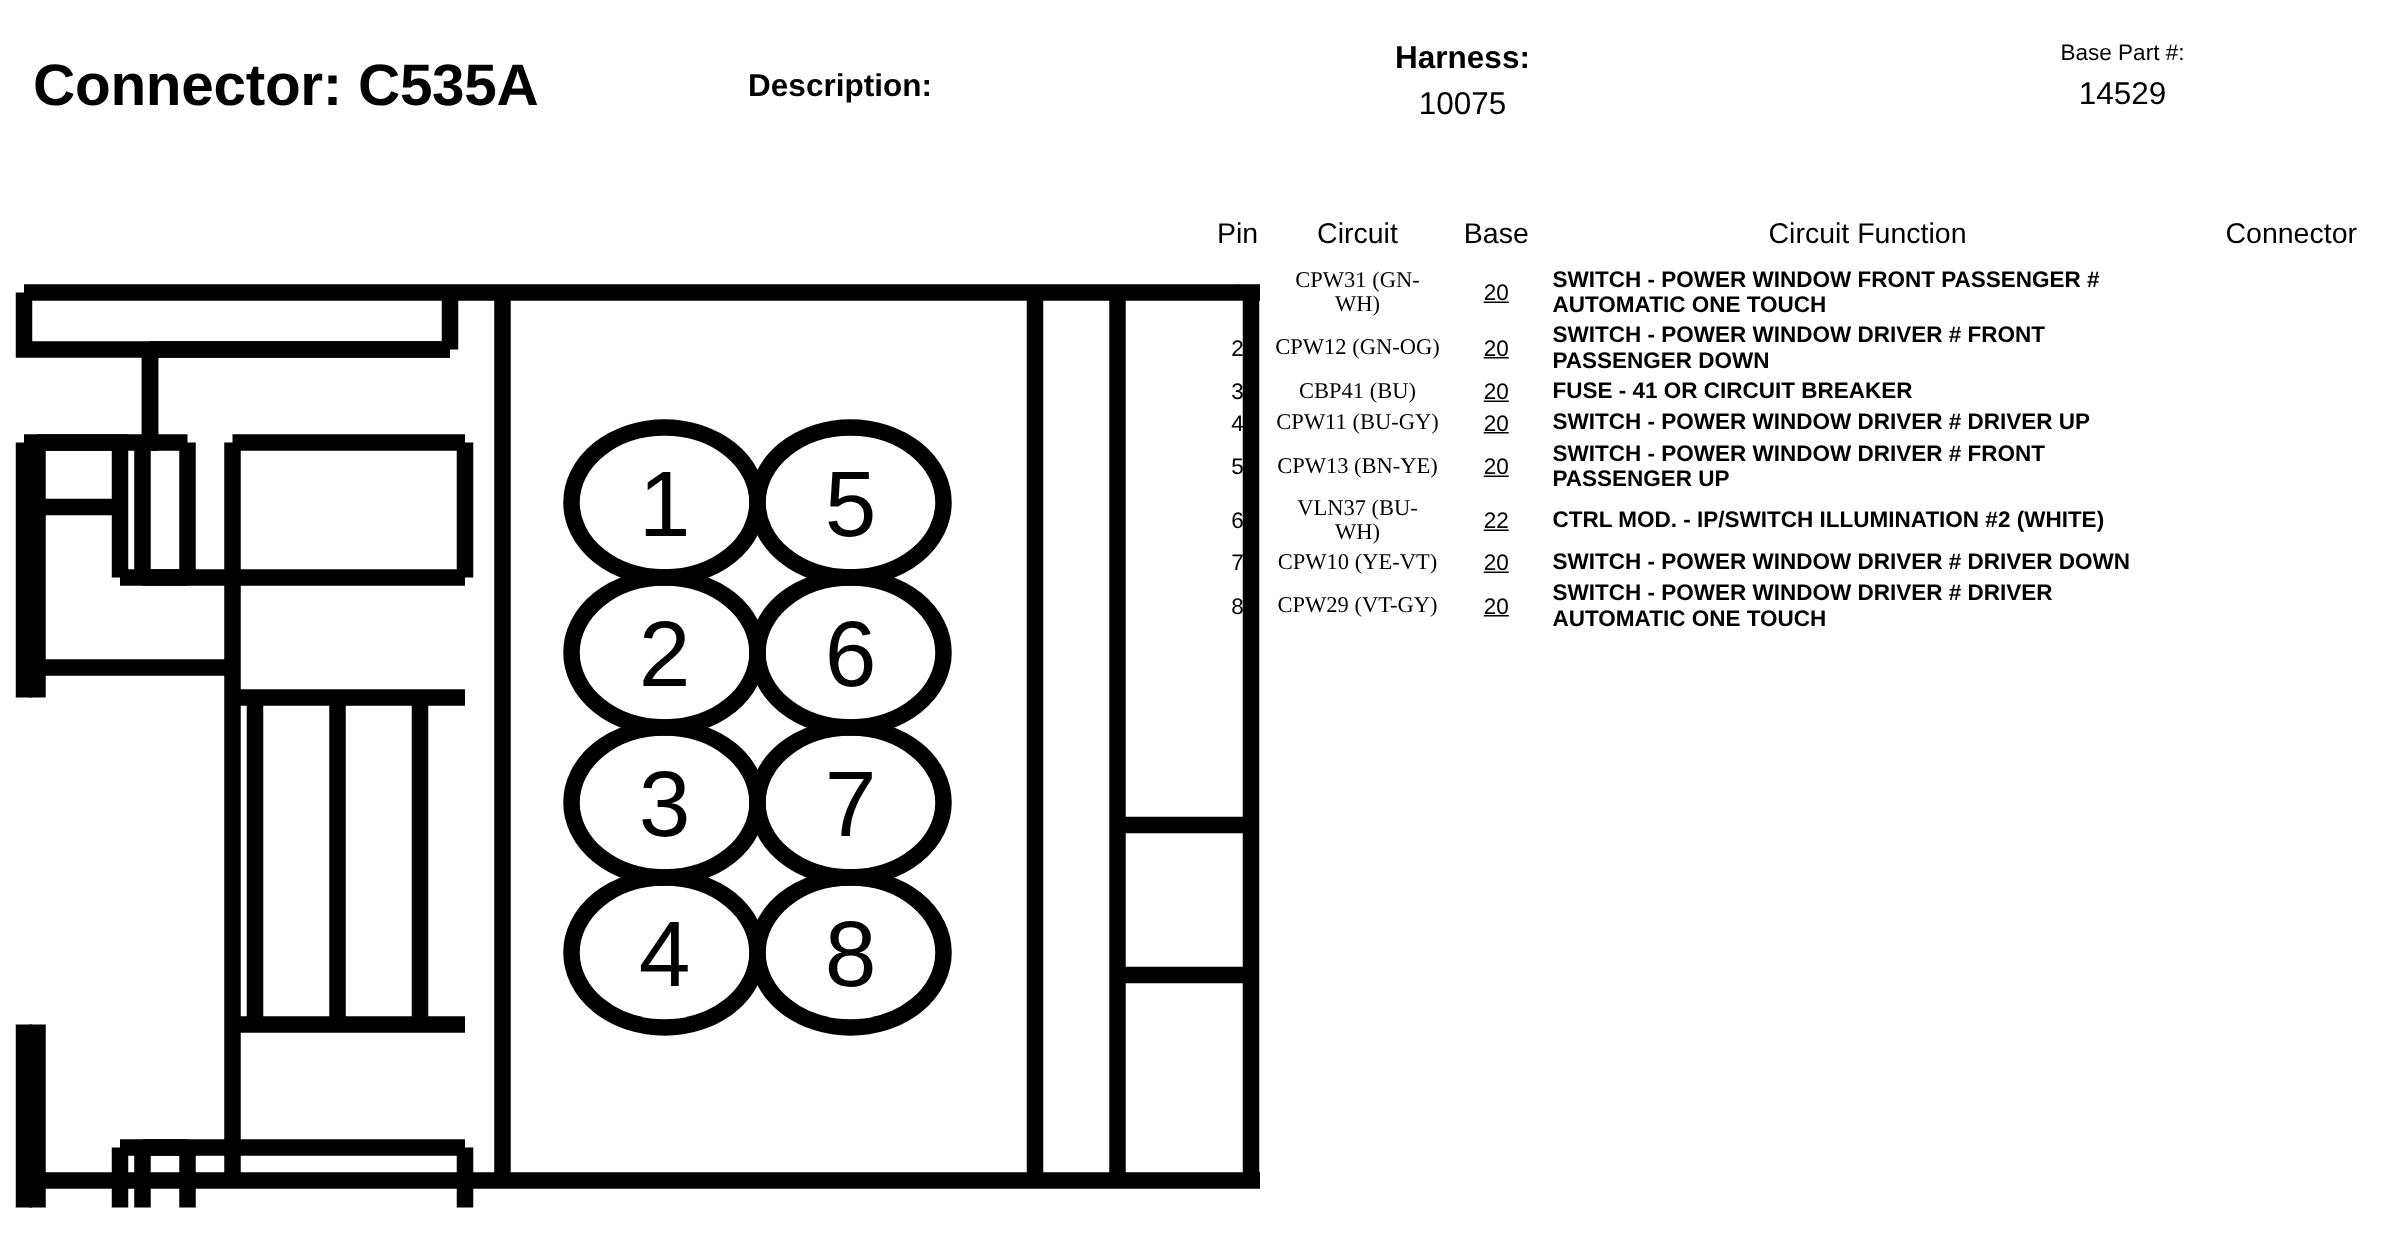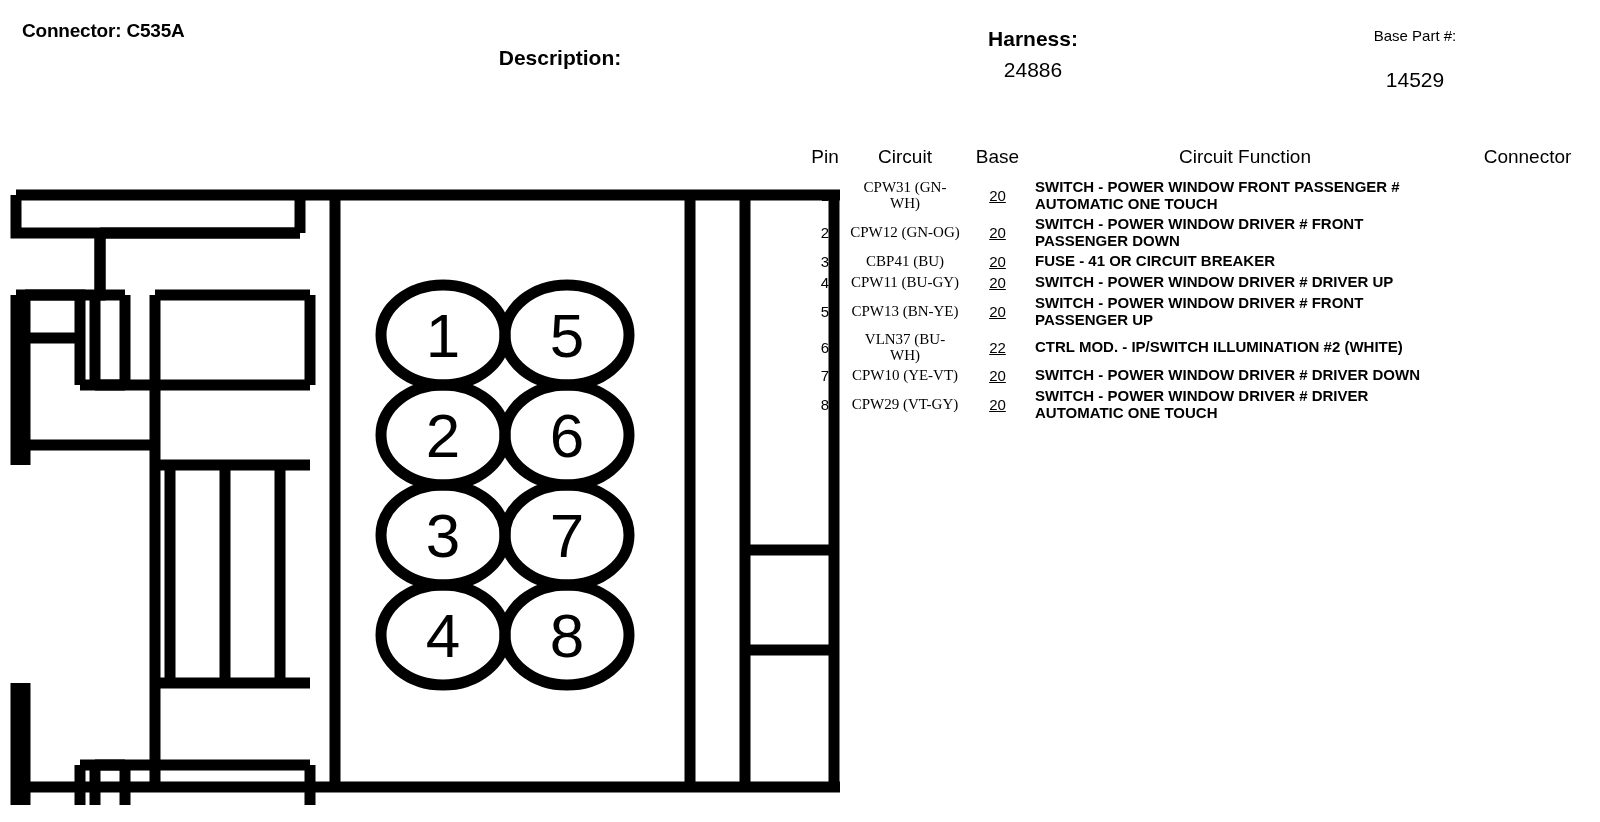--- a/index.html
+++ b/index.html
@@ -10,34 +10,34 @@
     color:#000000;
     -webkit-font-smoothing:antialiased;
   }
 
   
   #header{position:absolute;left:0;top:0;width:1600px;height:110px;}
   .hdr-label{font-weight:bold;white-space:nowrap;}
   .hdr-value{white-space:nowrap;}
 
   #connector-title{
-    position:absolute;left:22px;top:20px;
-    font-size:19px;font-weight:bold;letter-spacing:-0.2px;text-align:right;
+    position:absolute;left:22px;top:36px;
+    font-size:39px;font-weight:bold;letter-spacing:-0.2px;text-align:right;
   }
   #desc-block{position:absolute;left:330px;top:27px;width:460px;text-align:center;margin-top:19px;}
   #desc-label{font-size:21px;font-weight:bold;}
   #desc-value{font-size:22px;margin-top:6px;letter-spacing:0.1px;}
 
-  #harness-block{position:absolute;left:858px;top:27px;width:350px;text-align:center;}
+  #harness-block{position:absolute;left:800px;top:27px;width:350px;text-align:center;}
   #harness-label{font-size:21px;font-weight:bold;}
   #harness-value{font-size:21px;margin-top:7px;}
 
   #basepart-block{position:absolute;left:1240px;top:27px;width:350px;text-align:center;}
   #basepart-label{font-size:15px;font-weight:normal;}
-  #basepart-value{font-size:21px;margin-top:24px;}
+  #basepart-value{font-size:21px;margin-top:7px;}
 
   
   #connector-drawing{position:absolute;left:0px;top:175px;width:850px;height:630px;}
 
   
   #pin-table{position:absolute;left:800px;top:146px;width:800px;}
   #pin-table table{border-collapse:collapse;width:800px;}
   #pin-table th{
     font-size:19px;font-weight:normal;padding:0 0 9px 0;vertical-align:bottom;
     text-align:center;white-space:nowrap;
@@ -60,21 +60,21 @@
 <div id="header">
 
   <div id="connector-title" class="hdr-label">Connector: C535A</div>
 
   <div id="desc-block">
     <div id="desc-label" class="hdr-label">Description:</div>
   </div>
 
   <div id="harness-block">
     <div id="harness-label" class="hdr-label">Harness:</div>
-    <div id="harness-value" class="hdr-value">24886</div>
+    <div id="harness-value" class="hdr-value">10075</div>
   </div>
 
   <div id="basepart-block">
     <div id="basepart-label" class="hdr-label">Base Part #:</div>
     <div id="basepart-value" class="hdr-value">14529</div>
   </div>
 
 </div>
 
 <div id="connector-drawing">

